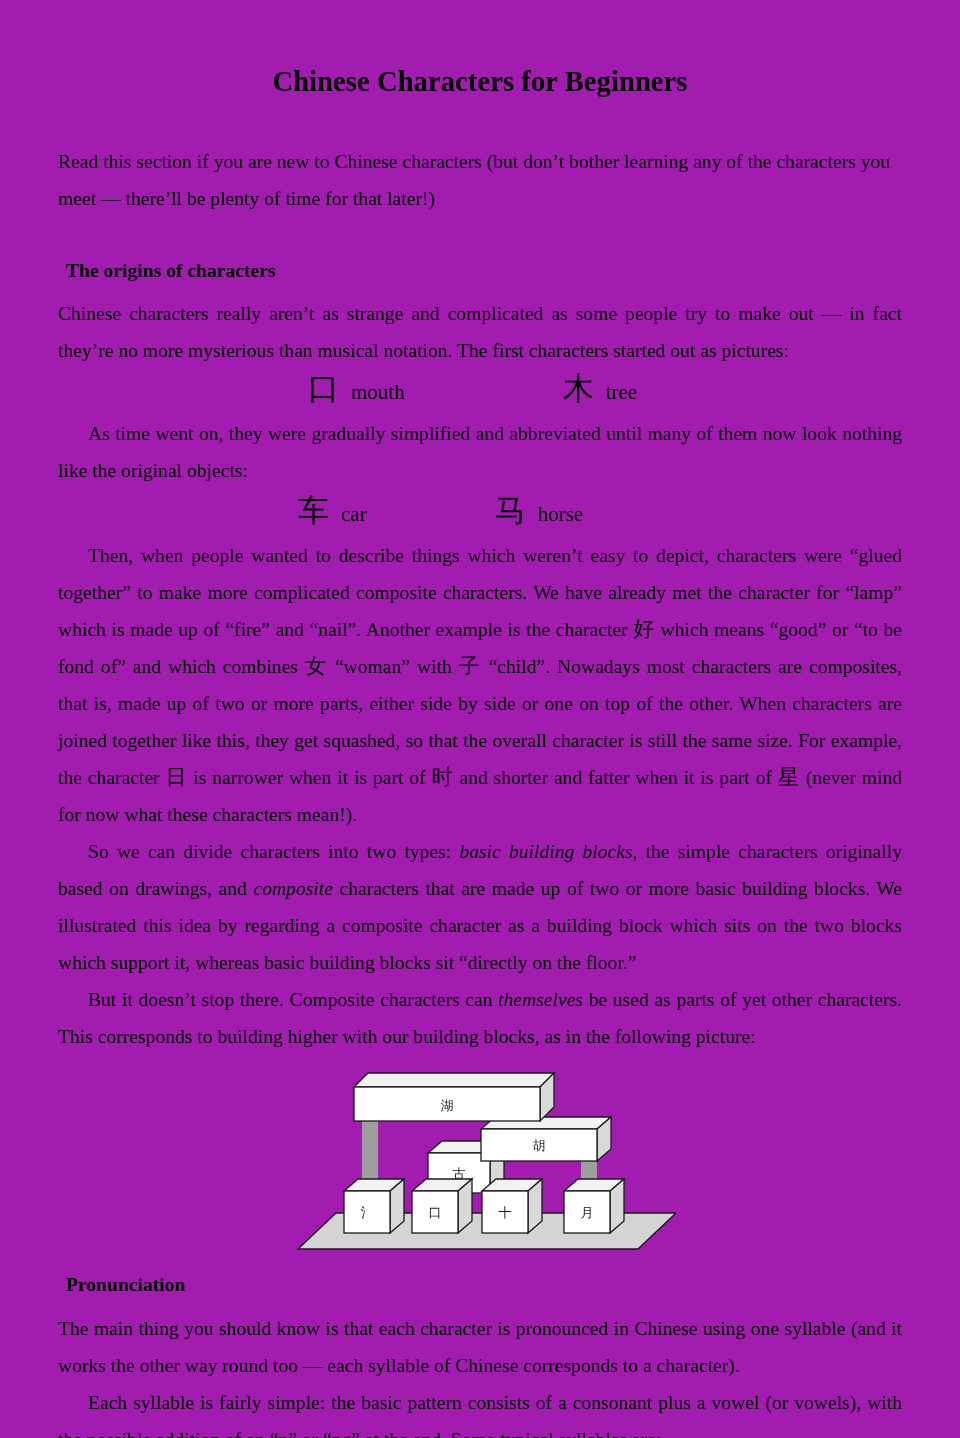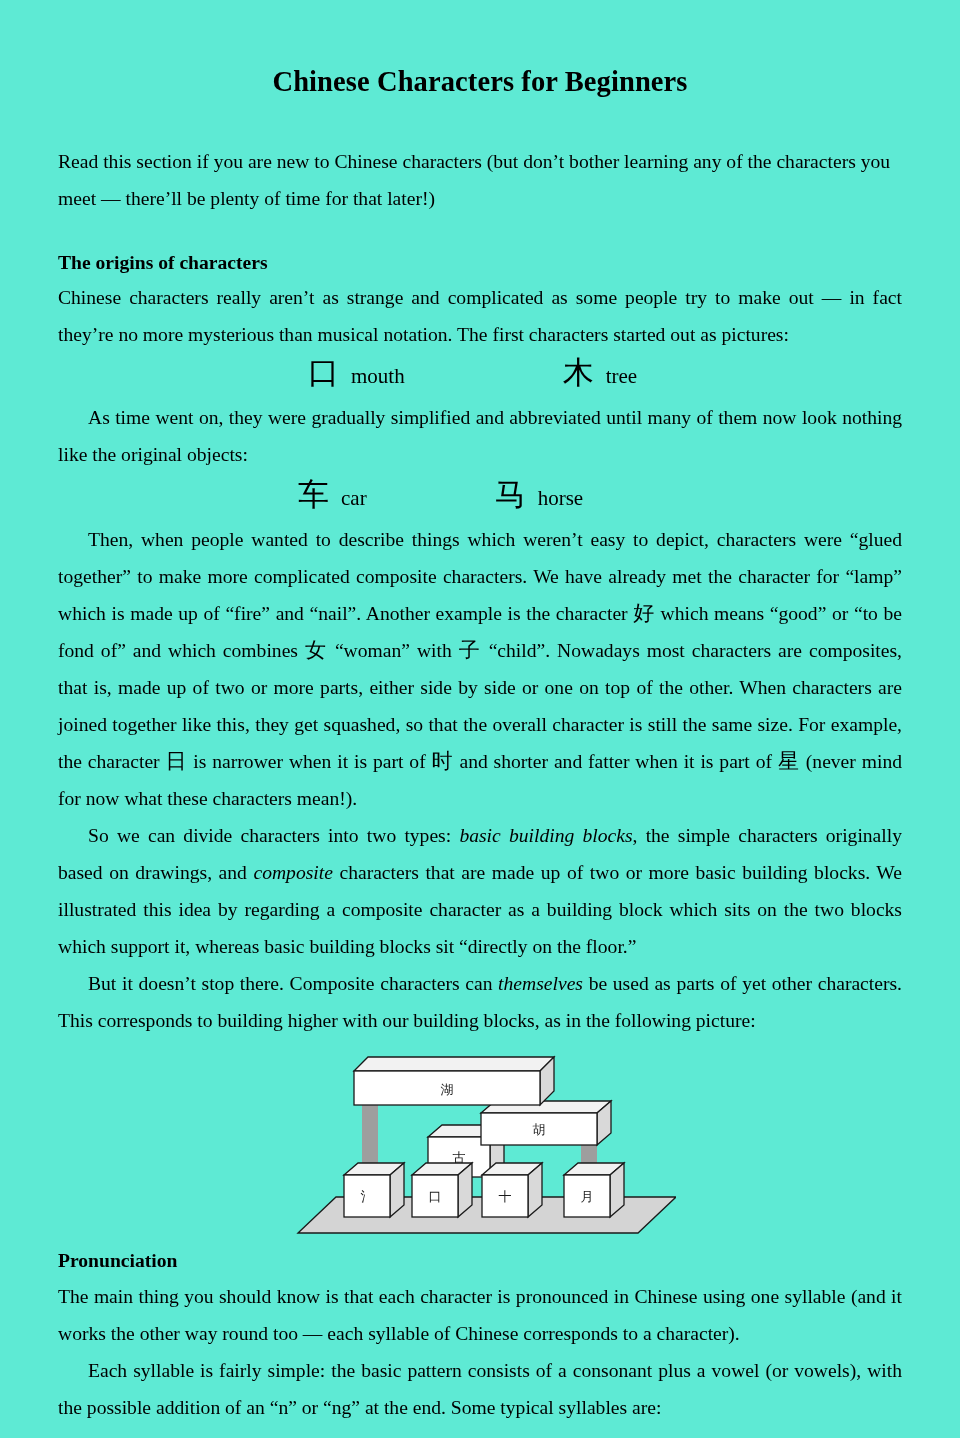--- a/index.html
+++ b/index.html
@@ -4,21 +4,21 @@
 <style>
   html, body {
     margin: 0;
     padding: 0;
     background: #ffffff;
   }
   .page {
     position: relative;
     width: 960px;
     height: 1438px;
-    background: #5eead4;
+    background: #a21caf;
     margin: 0 auto;
     overflow: hidden;
     font-family: "Liberation Serif", "DejaVu Serif", serif;
     color: #000000;
   }
   .content {
     position: absolute;
     left: 58px;
     top: 0;
     width: 844px;
@@ -40,21 +40,21 @@
     text-justify: inter-word;
     hyphens: none;
   }
   p.intro {
     margin-top: 45px;
     text-align: left;
   }
   h2.subhead {
     font-size: 19.6px;
     font-weight: bold;
-    margin: 0;
+    margin: 8px;
     line-height: 32.3px;
     padding-top: 30px;
   }
   .indent { text-indent: 30px; }
   .no-indent { text-indent: 0; }
   .ital { font-style: italic; }
   .han {
     font-family: "DejaVu Sans", "Liberation Sans", sans-serif;
     font-size: 21px;
   }

